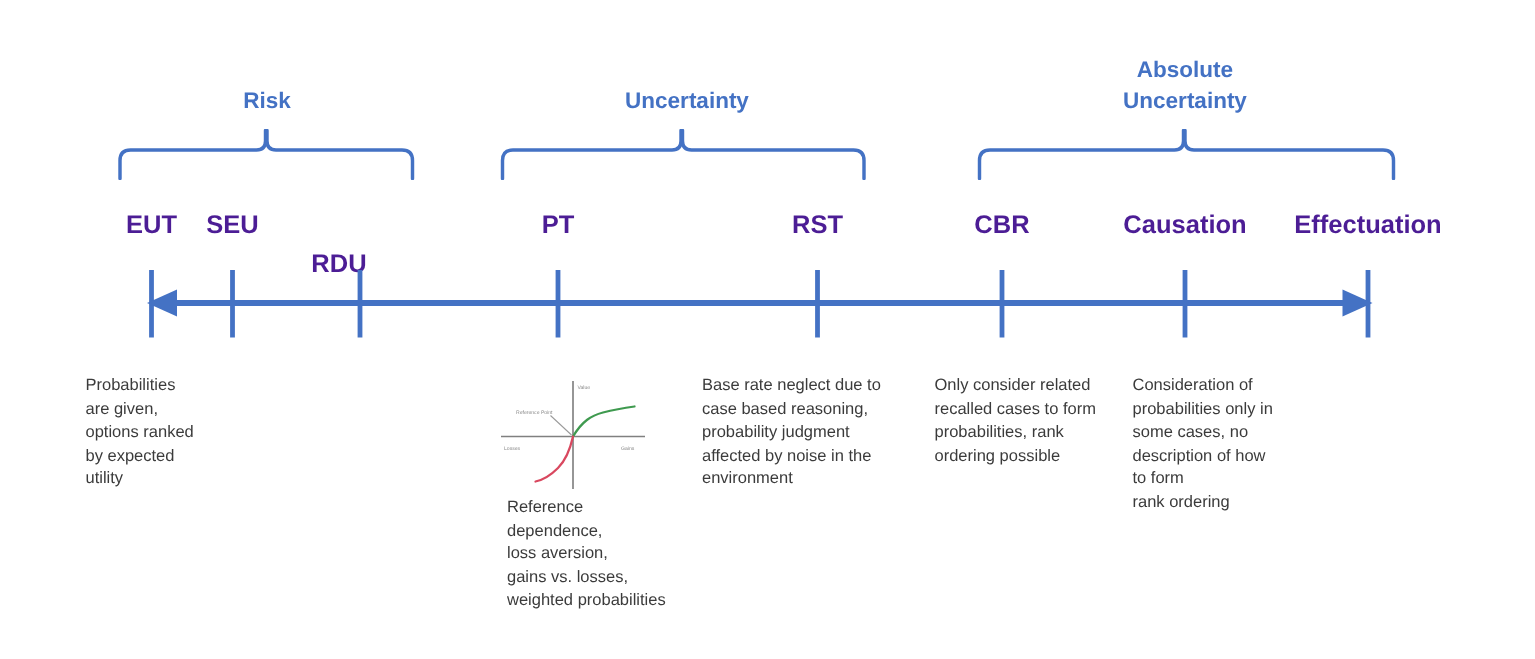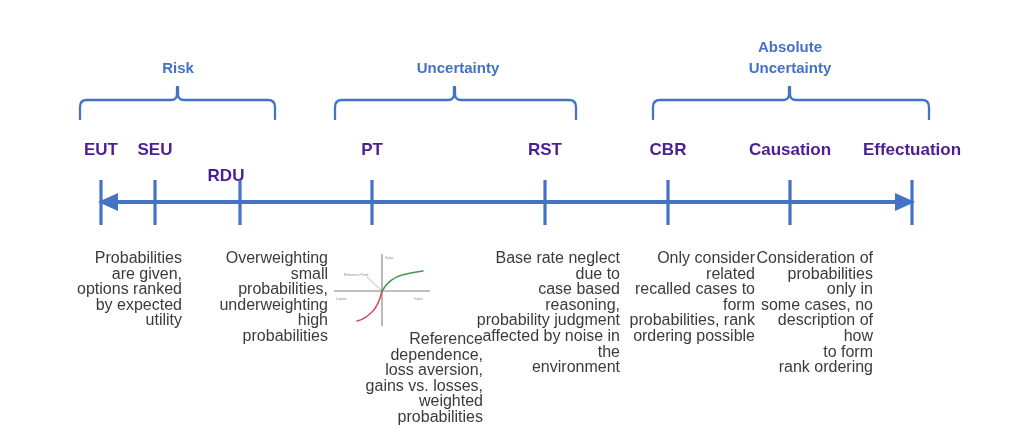--- a/index.html
+++ b/index.html
@@ -45,24 +45,23 @@
     font-size: 17px;
     line-height: 20px;
     text-align: center;
     transform: translateX(-50%);
     white-space: nowrap;
   }
   
   .desc {
     position: absolute;
     color: #3b3b3b;
-    font-size: 16px;
+    font-size: 11px;
     line-height: 15.6px;
     white-space: pre-line;
-    text-align: right;
   }
   
   #pt-chart {
     position: absolute;
   }
   .vf-tick {
     font-size: 3.4px;
     fill: #8a8a8a;
     font-family: "Liberation Sans", sans-serif;
   }
@@ -134,24 +133,20 @@
     <text class="vf-tick" x="88" y="50">Gains</text>
     <text class="vf-tick" x="18" y="26">Reference Point</text>
   </svg>
 
   <div class="desc" style="left:57px; top:250px; width:125px;">Probabilities
 are given,
 options ranked
 by expected
 utility</div>
 
-  <div class="desc" style="left:190px; top:250px; width:138px;">Overweighting small
-probabilities,
-underweighting high
-probabilities</div>
 
   <div class="desc" style="left:338px; top:331px; width:145px;">Reference
 dependence,
 loss aversion,
 gains vs. losses,
 weighted probabilities</div>
 
   <div class="desc" style="left:468px; top:250px; width:152px;">Base rate neglect due to
 case based reasoning,
 probability judgment

